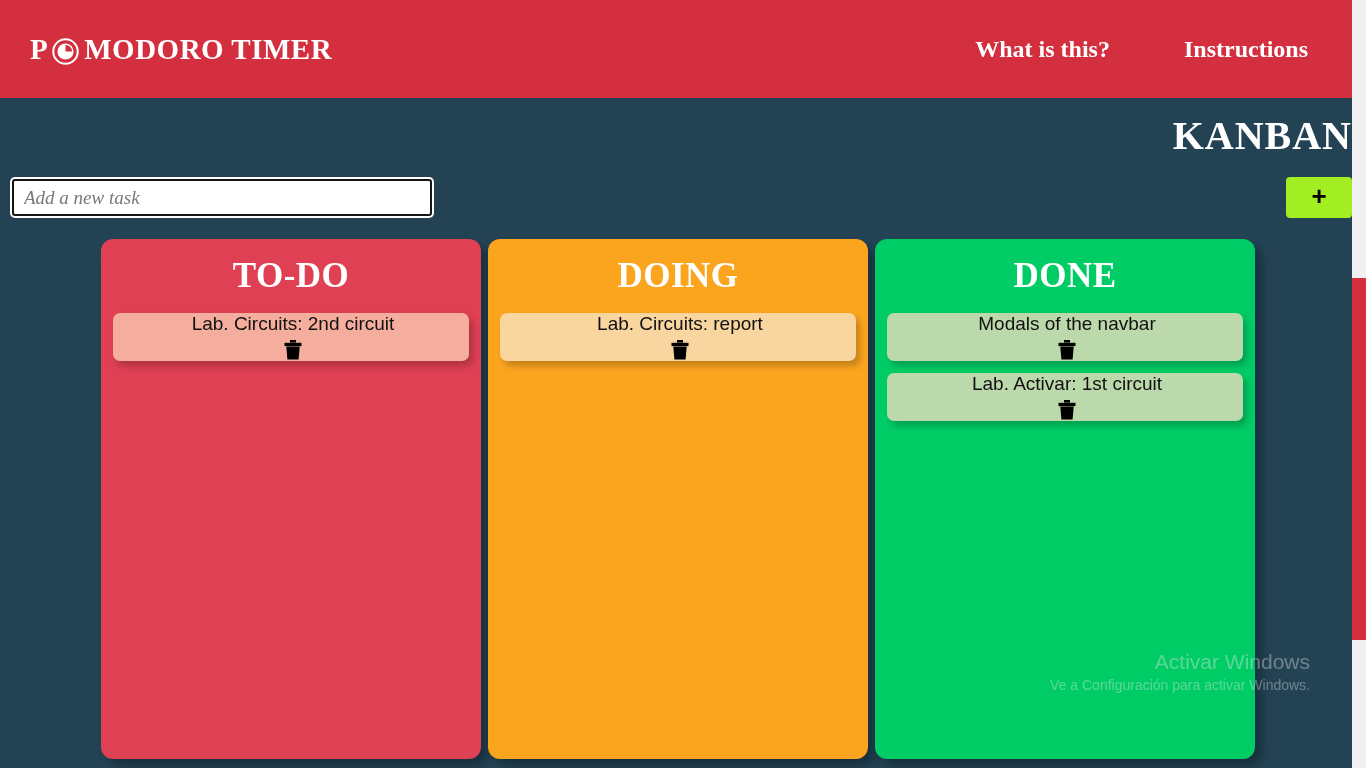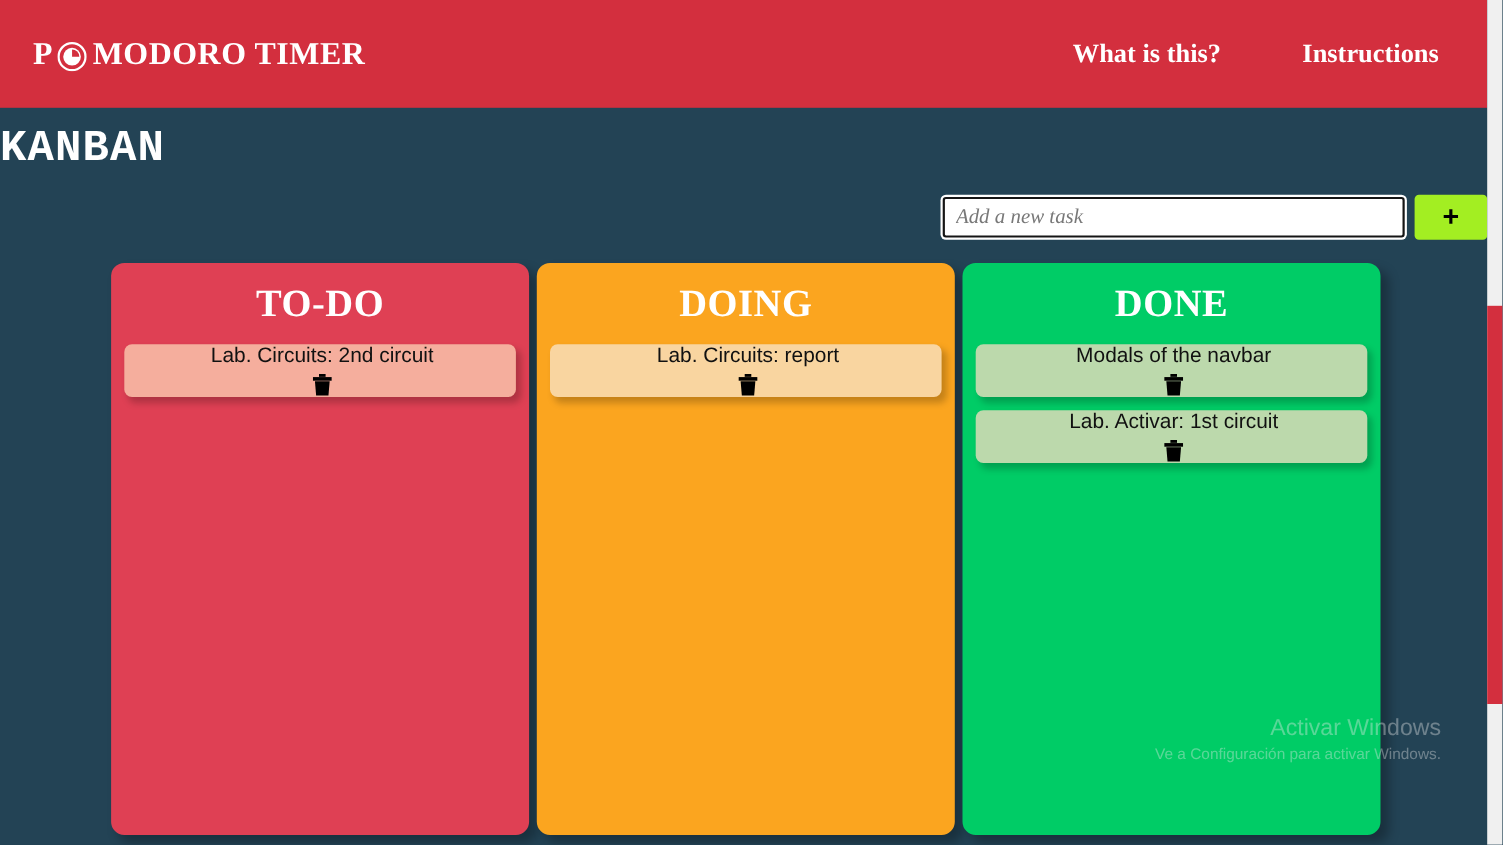--- a/index.html
+++ b/index.html
@@ -72,34 +72,34 @@
     cursor: pointer;
     white-space: nowrap;
   }
 
   
   #main {
     position: relative;
   }
 
   #kanban-title {
-    text-align: left;
+    text-align: right;
     color: #ffffff;
-    font-family: Liberation Mono, monospace;
+    font-family: Liberation Serif, serif;
     font-weight: bold;
     font-size: 40px;
     letter-spacing: 1px;
     padding-top: 16px;
     line-height: 1.1;
   }
 
   
   #add-form {
     display: flex;
-    justify-content: flex-end;
+    justify-content: space-between;
     align-items: center;
     margin-top: 19px;
     gap: 9px;
     padding-left: 12px;
   }
 
   #task-input {
     width: 420px;
     height: 37px;
     border: 2px solid #151515;

